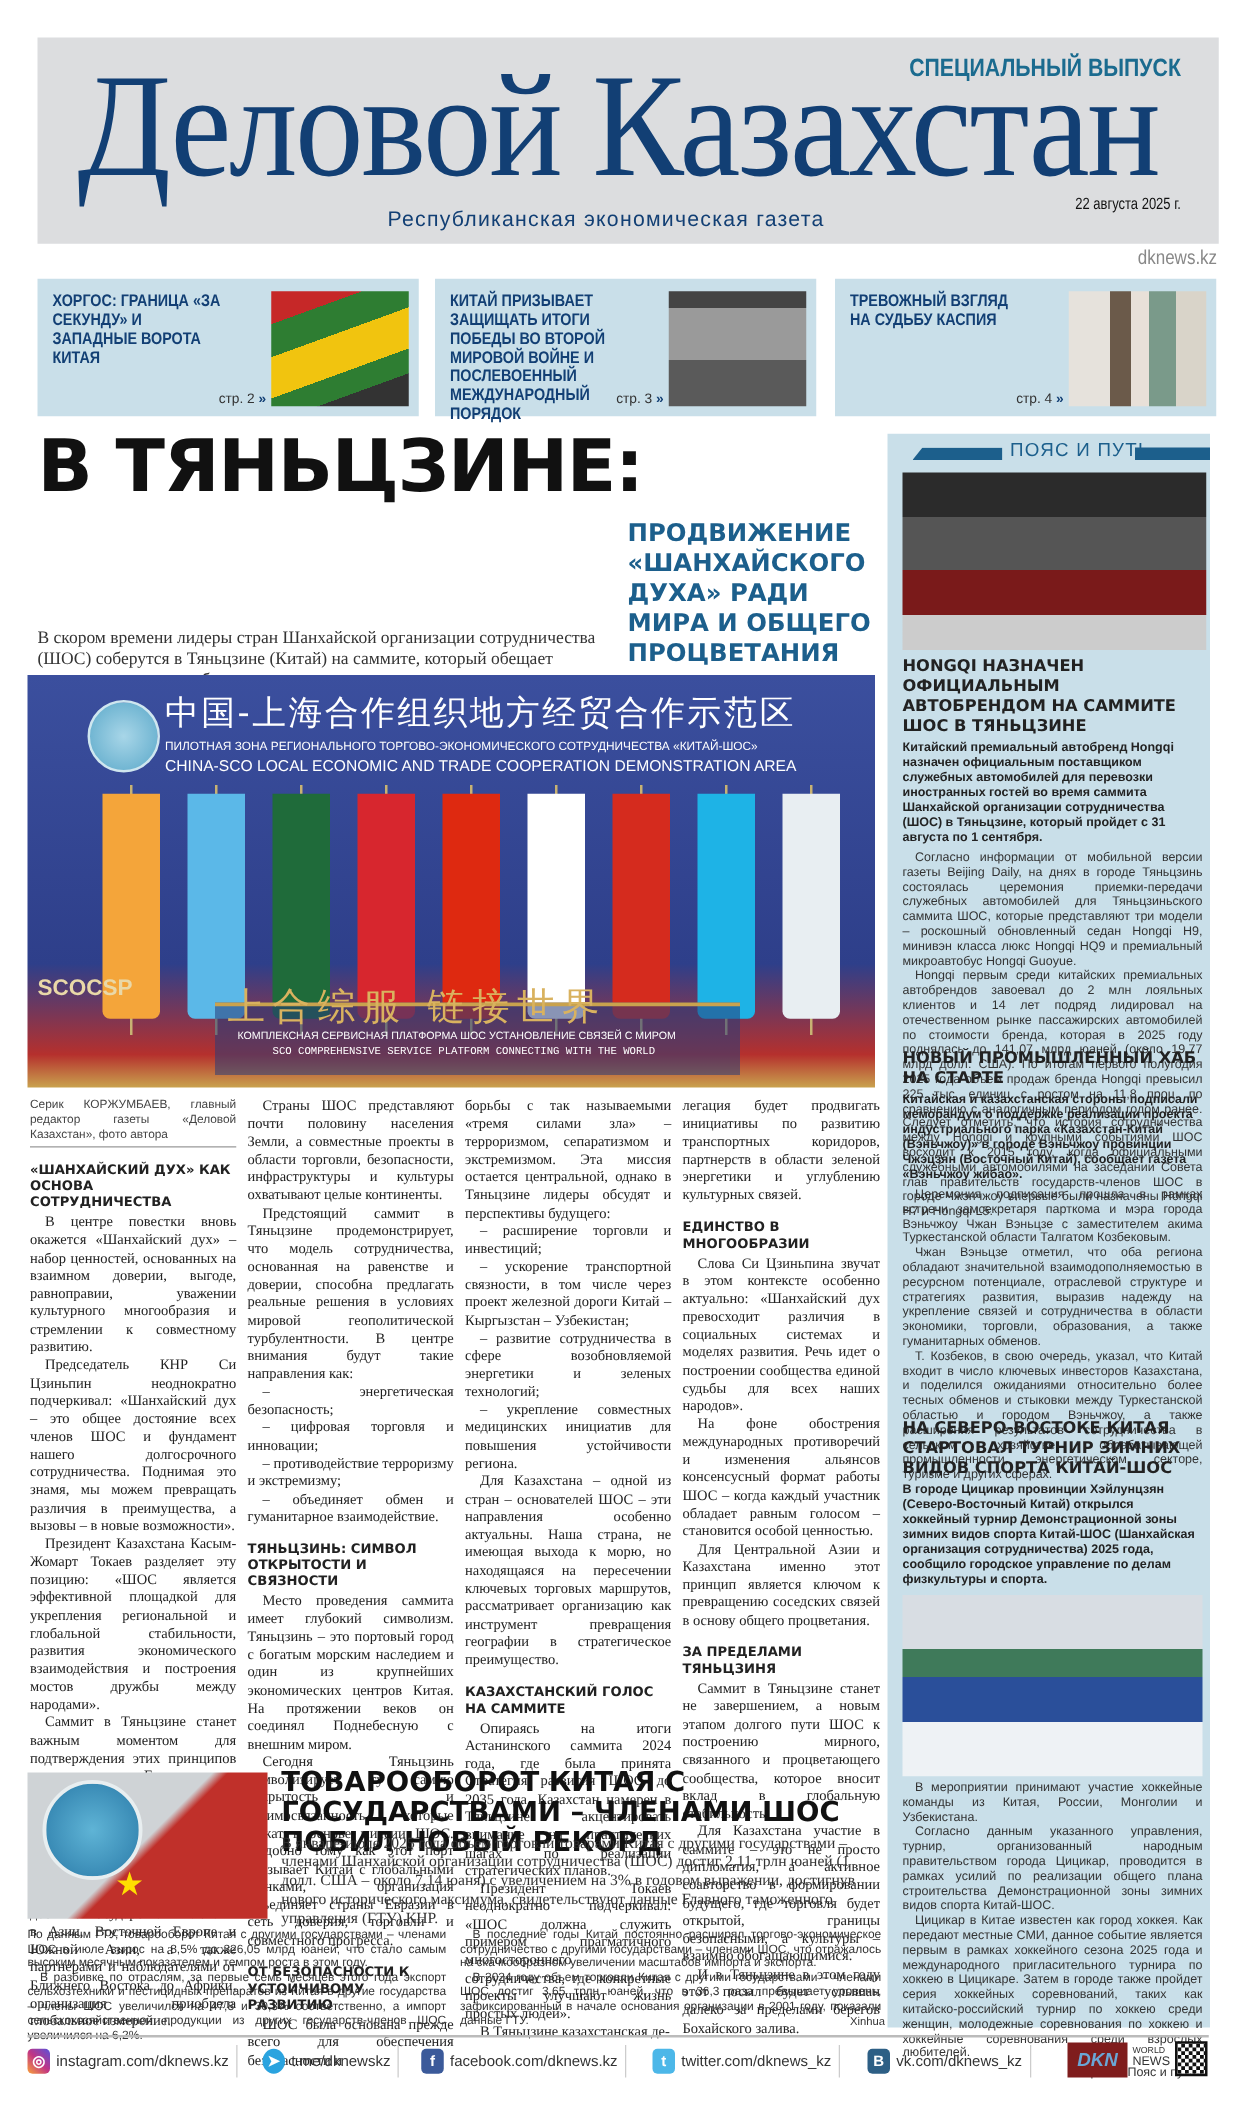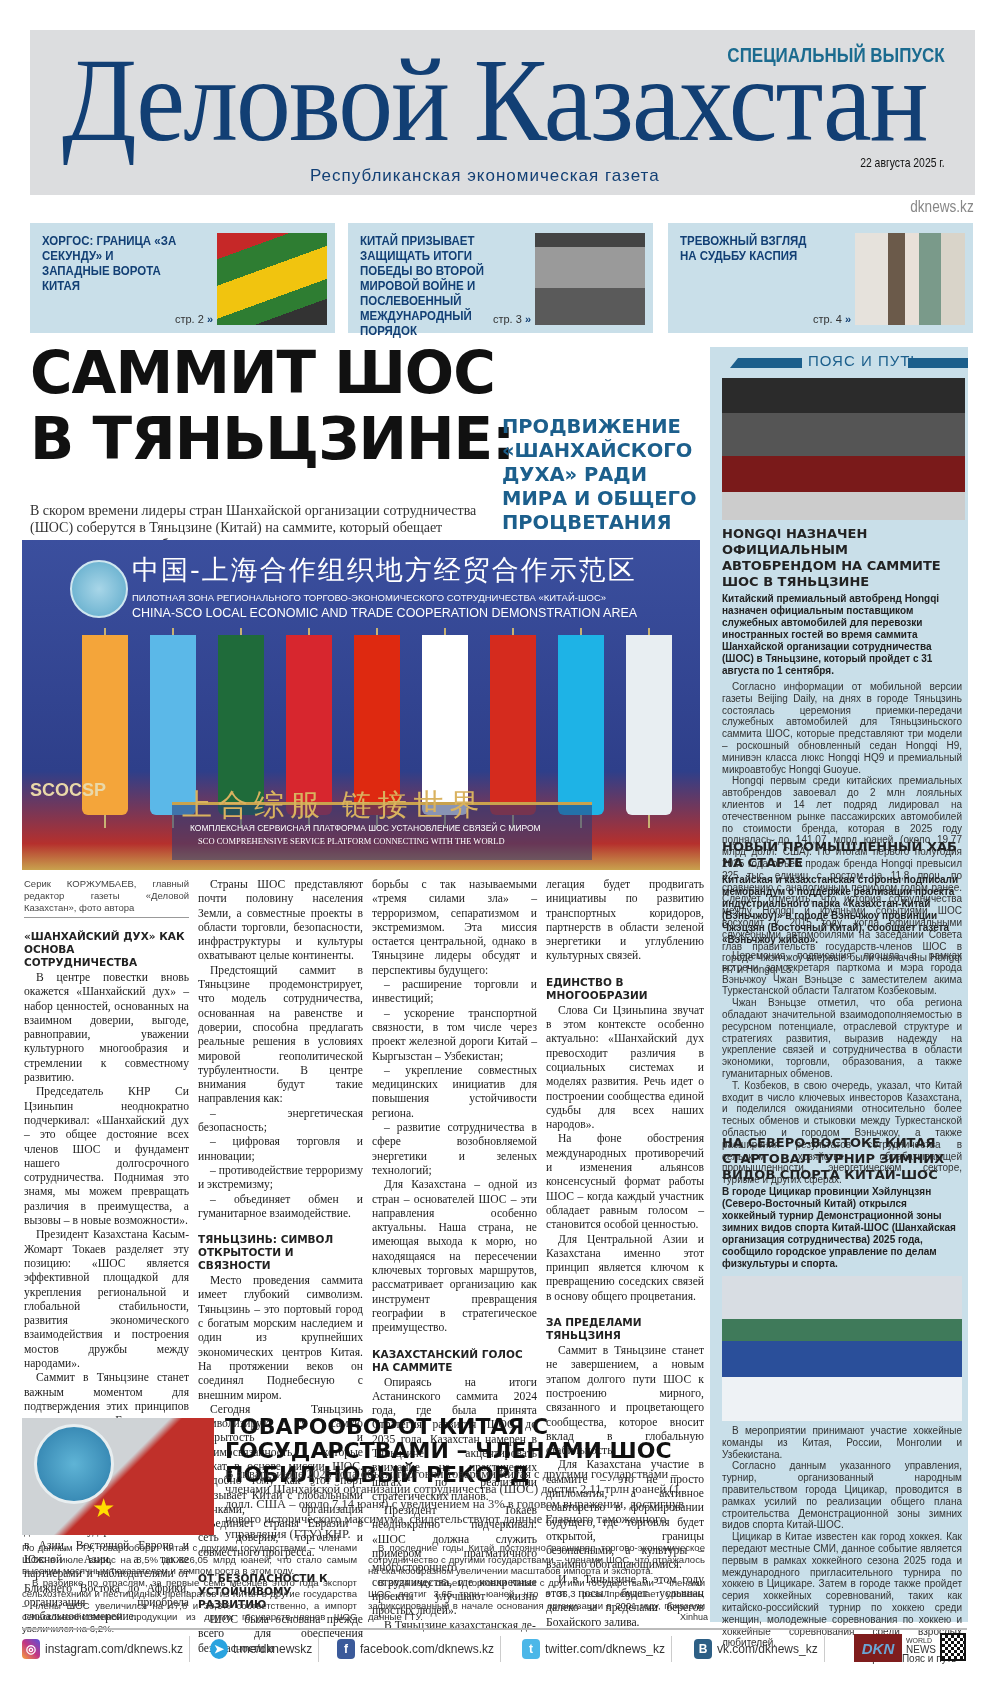--- a/index.html
+++ b/index.html
@@ -26,21 +26,21 @@
 #photo{left:22px;top:540px;width:678px;height:330px;background:linear-gradient(#3b4f9e,#2e3f8a 70%,#b5302d 92%,#c9a24e);overflow:hidden}
 #ph-cn{left:110px;top:12px;font-family:"DejaVu Sans",sans-serif;font-size:27px;color:#fff;letter-spacing:2px}
 #ph-ru{left:110px;top:52px;font-family:"Liberation Sans",sans-serif;font-size:9.5px;color:#fff}
 #ph-en{left:110px;top:66px;font-family:"Liberation Sans",sans-serif;font-size:12.5px;color:#fff}
 #ph-logo{left:48px;top:20px;width:58px;height:58px;border-radius:50%;background:radial-gradient(#a8d6e8,#5aa8c9);border:2px solid #cfe6ef}
 .flag{position:absolute;top:95px;width:46px;height:180px;border-radius:0 0 6px 6px}
 .pole{position:absolute;top:88px;width:2px;height:200px;background:#c8b273}
 #stand{left:150px;top:262px;width:420px;height:58px;background:rgba(40,60,120,.55);border-top:3px solid #c9a24e}
 #stand-cn{left:160px;top:245px;font-family:"DejaVu Serif",serif;font-size:30px;color:#d9b25f;letter-spacing:6px}
 #stand-ru{left:168px;top:283px;font-family:"Liberation Sans",sans-serif;font-size:8.5px;color:#fff}
-#stand-en{left:176px;top:296px;font-family:Liberation Serif, serif;font-size:8.5px;color:#fff}
+#stand-en{left:196px;top:296px;font-family:Liberation Mono, monospace;font-size:8.5px;color:#fff}
 #stand-logo{left:8px;top:240px;font-family:"Liberation Sans",sans-serif;font-weight:bold;font-size:18px;color:#e9d8a8}
 
 .col{top:878px;width:165px;font-size:11.6px;line-height:14.3px;text-align:justify;color:#222;hyphens:auto}
 .col p{text-indent:12px}
 .col h4{font-family:"DejaVu Sans",sans-serif;font-size:10.5px;line-height:13px;text-align:left;margin:12px 0 2px;font-weight:bold;text-indent:0}
 .credit{font-family:"Liberation Sans",sans-serif;font-size:9.5px;line-height:12px;color:#444;border-bottom:1px solid #999;padding-bottom:3px;margin-bottom:6px}
 
 #side{left:710px;top:347px;width:258px;height:1275px;background:#c9dfe9}
 #side-tag{left:730px;top:352px;width:238px;height:20px}
 #side-tag .bar{position:absolute;top:6px;height:10px;background:#1c5f8c}
@@ -86,21 +86,20 @@
   <div class="pg"><span>стр. 3</span> <b>»</b></div>
   <div class="ph" style="background:linear-gradient(#444 0 15%,#9a9a9a 15% 60%,#5a5a5a 60%)"></div>
 </div>
 <div class="abs teaser" style="left:668px">
   <div class="tt">ТРЕВОЖНЫЙ ВЗГЛЯД НА СУДЬБУ КАСПИЯ</div>
   <div class="pg"><span>стр. 4</span> <b>»</b></div>
   <div class="ph" style="background:linear-gradient(90deg,#e6e2dc 0 30%,#6b5a4a 30% 45%,#e8e0d8 45% 58%,#7a9a8a 58% 78%,#d9d4c9 78%)"></div>
 </div>
 
 <div id="h1" class="abs">
-  <div>САММИТ ШОС</div>
   <div>В ТЯНЬЦЗИНЕ:</div>
 </div>
 <div id="h1-sub" class="abs">ПРОДВИЖЕНИЕ «ШАНХАЙСКОГО ДУХА» РАДИ МИРА И ОБЩЕГО ПРОЦВЕТАНИЯ</div>
 <div id="lead" class="abs">В скором времени лидеры стран Шанхайской организации сотрудничества (ШОС) соберутся в Тяньцзине (Китай) на саммите, который обещает определить не только будущее государств-участников, но и роль организации на мировой арене.</div>
 
 <div id="photo" class="abs">
   <div id="ph-logo" class="abs"></div>
   <div id="ph-cn" class="abs">中国-上海合作组织地方经贸合作示范区</div>
   <div id="ph-ru" class="abs">ПИЛОТНАЯ ЗОНА РЕГИОНАЛЬНОГО ТОРГОВО-ЭКОНОМИЧЕСКОГО СОТРУДНИЧЕСТВА «КИТАЙ-ШОС»</div>
   <div id="ph-en" class="abs">CHINA-SCO LOCAL ECONOMIC AND TRADE COOPERATION DEMONSTRATION AREA</div>
@@ -156,22 +155,22 @@
       <p>Сегодня Тяньцзинь символизирует ту самую открытость и взаимосвязанность, которые лежат в основе миссии ШОС. Подобно тому как этот порт связывает Китай с глобальными рынками, организация объединяет страны Евразии в сеть доверия, торговли и совместного прогресса.</p>
       <h4>ОТ БЕЗОПАСНОСТИ К УСТОЙЧИВОМУ РАЗВИТИЮ</h4>
       <p>ШОС была основана прежде всего для обеспечения безопасности и</p>
     </div>
   </div>
 <div class="abs col" style="left:372px">
     <div>
       <p style="text-indent: 0px;">борьбы с так называемыми «тремя силами зла» – терроризмом, сепаратизмом и экстремизмом. Эта миссия остается центральной, однако в Тяньцзине лидеры обсудят и перспективы будущего:</p>
       <p>– расширение торговли и инвестиций;</p>
       <p>– ускорение транспортной связности, в том числе через проект железной дороги Китай – Кыргызстан – Узбекистан;</p>
+      <p>– развитие сотрудничества в сфере возобновляемой энергетики и зеленых технологий;</p>
       <p>– укрепление совместных медицинских инициатив для повышения устойчивости региона.</p>
-      <p>– развитие сотрудничества в сфере возобновляемой энергетики и зеленых технологий;</p>
       <p>Для Казахстана – одной из стран – основателей ШОС – эти направления особенно актуальны. Наша страна, не имеющая выхода к морю, но находящаяся на пересечении ключевых торговых маршрутов, рассматривает организацию как инструмент превращения географии в стратегическое преимущество.</p>
       <h4>КАЗАХСТАНСКИЙ ГОЛОС НА САММИТЕ</h4>
       <p>Опираясь на итоги Астанинского саммита 2024 года, где была принята Стратегия развития ШОС до 2035 года, Казахстан намерен в Тяньцзине акцентировать внимание на практических шагах по реализации стратегических планов.</p>
       <p>Президент Токаев неоднократно подчеркивал: «ШОС должна служить примером прагматичного многостороннего сотрудничества, где конкретные проекты улучшают жизнь простых людей».</p>
       <p>В Тяньцзине казахстанская де-</p>
     </div>
   </div>
 <div class="abs col" style="left:546px;width:158px">
     <div>
       <p style="text-indent: 0px;">легация будет продвигать инициативы по развитию транспортных коридоров, партнерств в области зеленой энергетики и углублению культурных связей.</p>

